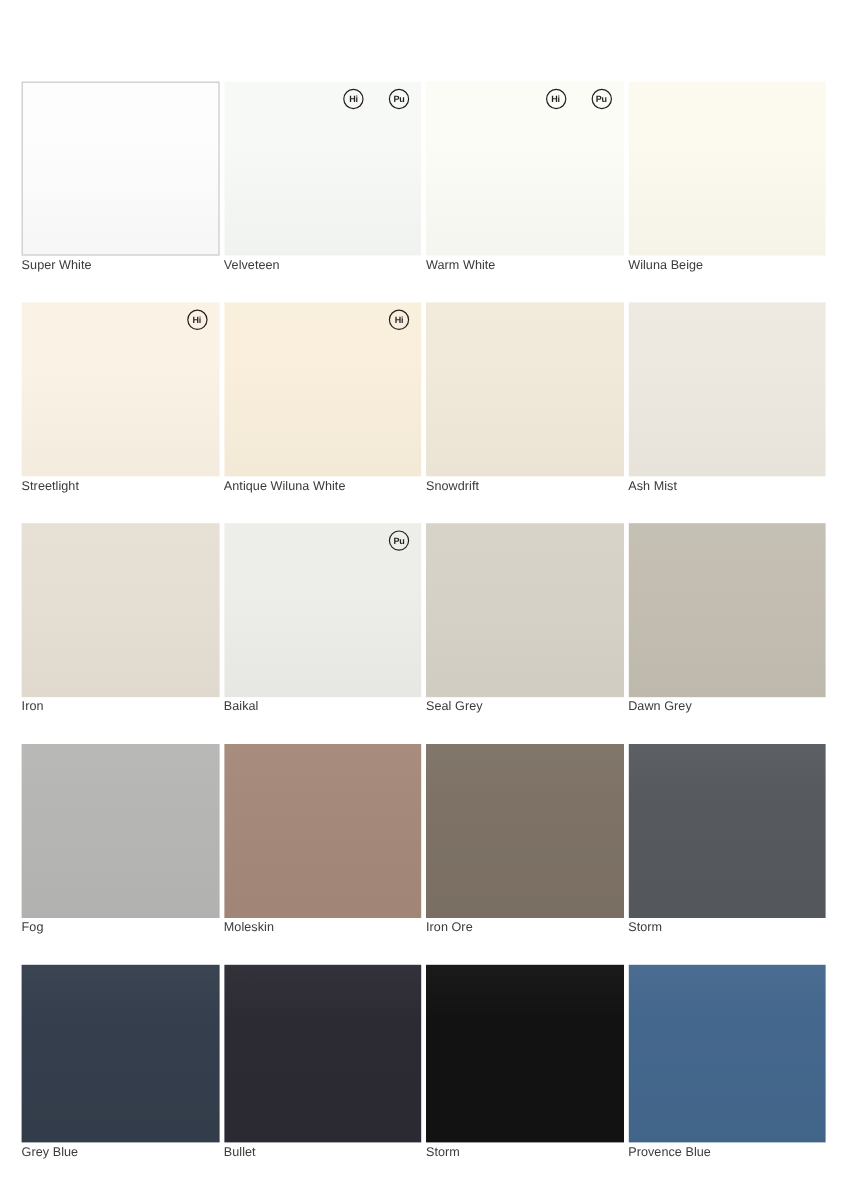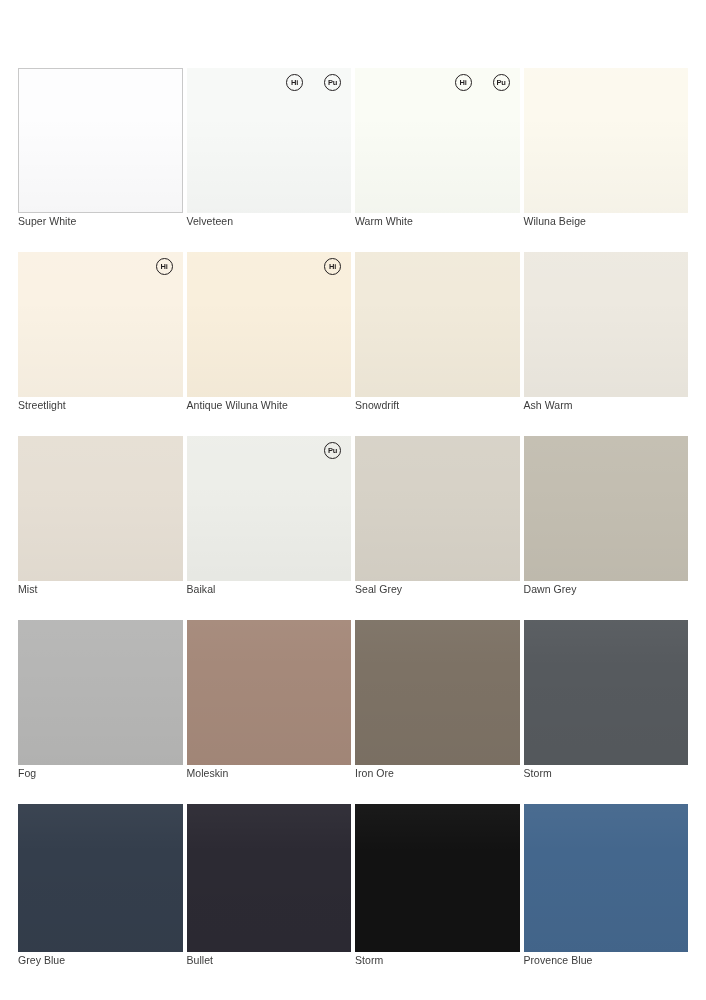--- a/index.html
+++ b/index.html
@@ -145,25 +145,25 @@
             <div class="badge-group">
               <div class="badge">Hi</div>
             </div>
           </div>
           <div class="swatch-label">Antique Wiluna White</div>
         </div><div class="swatch-cell">
           <div class="swatch-chip" style="background-color: rgb(241, 234, 218);"></div>
           <div class="swatch-label">Snowdrift</div>
         </div><div class="swatch-cell">
           <div class="swatch-chip" style="background-color: rgb(237, 233, 224);"></div>
-          <div class="swatch-label">Ash Warm</div>
+          <div class="swatch-label">Ash Mist</div>
         </div></div>
       <div class="swatch-row row-3"><div class="swatch-cell">
           <div class="swatch-chip" style="background-color: rgb(230, 223, 212);"></div>
-          <div class="swatch-label">Mist</div>
+          <div class="swatch-label">Iron</div>
         </div><div class="swatch-cell">
           <div class="swatch-chip" style="background-color: rgb(237, 238, 233);">
             <div class="badge-group">
               <div class="badge">Pu</div>
             </div>
           </div>
           <div class="swatch-label">Baikal</div>
         </div><div class="swatch-cell">
           <div class="swatch-chip" style="background-color: rgb(215, 210, 199);"></div>
           <div class="swatch-label">Seal Grey</div>

